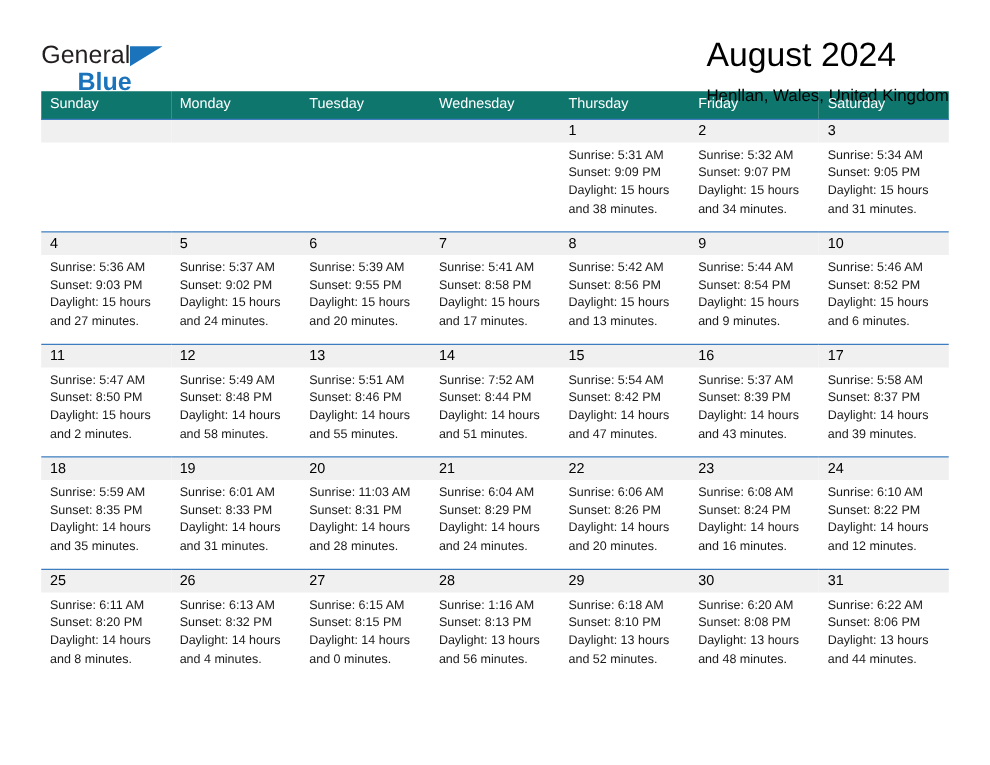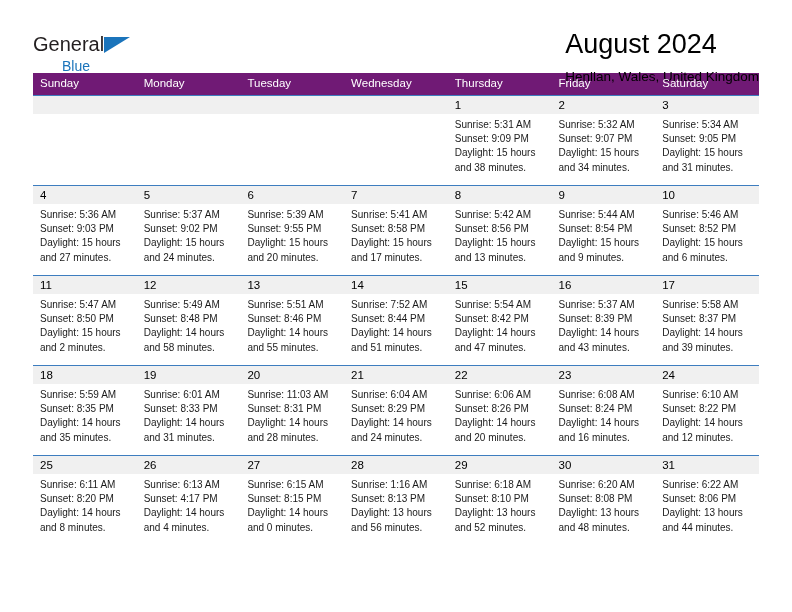--- a/index.html
+++ b/index.html
@@ -49,26 +49,27 @@
   .brand-tri {
     position: absolute;
     left: 71px;
     top: 9px;
     width: 0;
     height: 0;
     border-left: 26px solid #1b74bb;
     border-bottom: 16px solid transparent;
   }
   .brand-bottom {
-    font-size: 14px;
+    font-size: 20px;
     color: #1b74bb;
     line-height: 20px;
     margin-left: 29px;
     display: block;
     margin-top: 1px;
+    font-weight: bold;
   }
   .titles {
     padding-top: 0px;
   }
   .cal-title {
     font-size: 27px;
     color: #000;
     line-height: 32px;
     white-space: nowrap;
   }
@@ -81,21 +82,21 @@
   }
 
   
   .calendar {
     width: 726px;
     margin-top: 3px;
     border-collapse: collapse;
     table-layout: fixed;
   }
   .calendar th {
-    background: #701a75;
+    background: #0f766e;
     color: #ffffff;
     font-size: 11.5px;
     font-weight: normal;
     text-align: left;
     padding: 4px 0 5px 7px;
     height: 13px;
     line-height: 13px;
   }
   .calendar td {
     vertical-align: top;
@@ -405,21 +406,21 @@
               <div>Sunrise: 6:11 AM</div>
               <div>Sunset: 8:20 PM</div>
               <div>Daylight: 14 hours</div>
               <div>and 8 minutes.</div>
             </div>
           </td>
           <td>
             <div class="daynum">26</div>
             <div class="cellbody">
               <div>Sunrise: 6:13 AM</div>
-              <div>Sunset: 4:17 PM</div>
+              <div>Sunset: 8:32 PM</div>
               <div>Daylight: 14 hours</div>
               <div>and 4 minutes.</div>
             </div>
           </td>
           <td>
             <div class="daynum">27</div>
             <div class="cellbody">
               <div>Sunrise: 6:15 AM</div>
               <div>Sunset: 8:15 PM</div>
               <div>Daylight: 14 hours</div>

